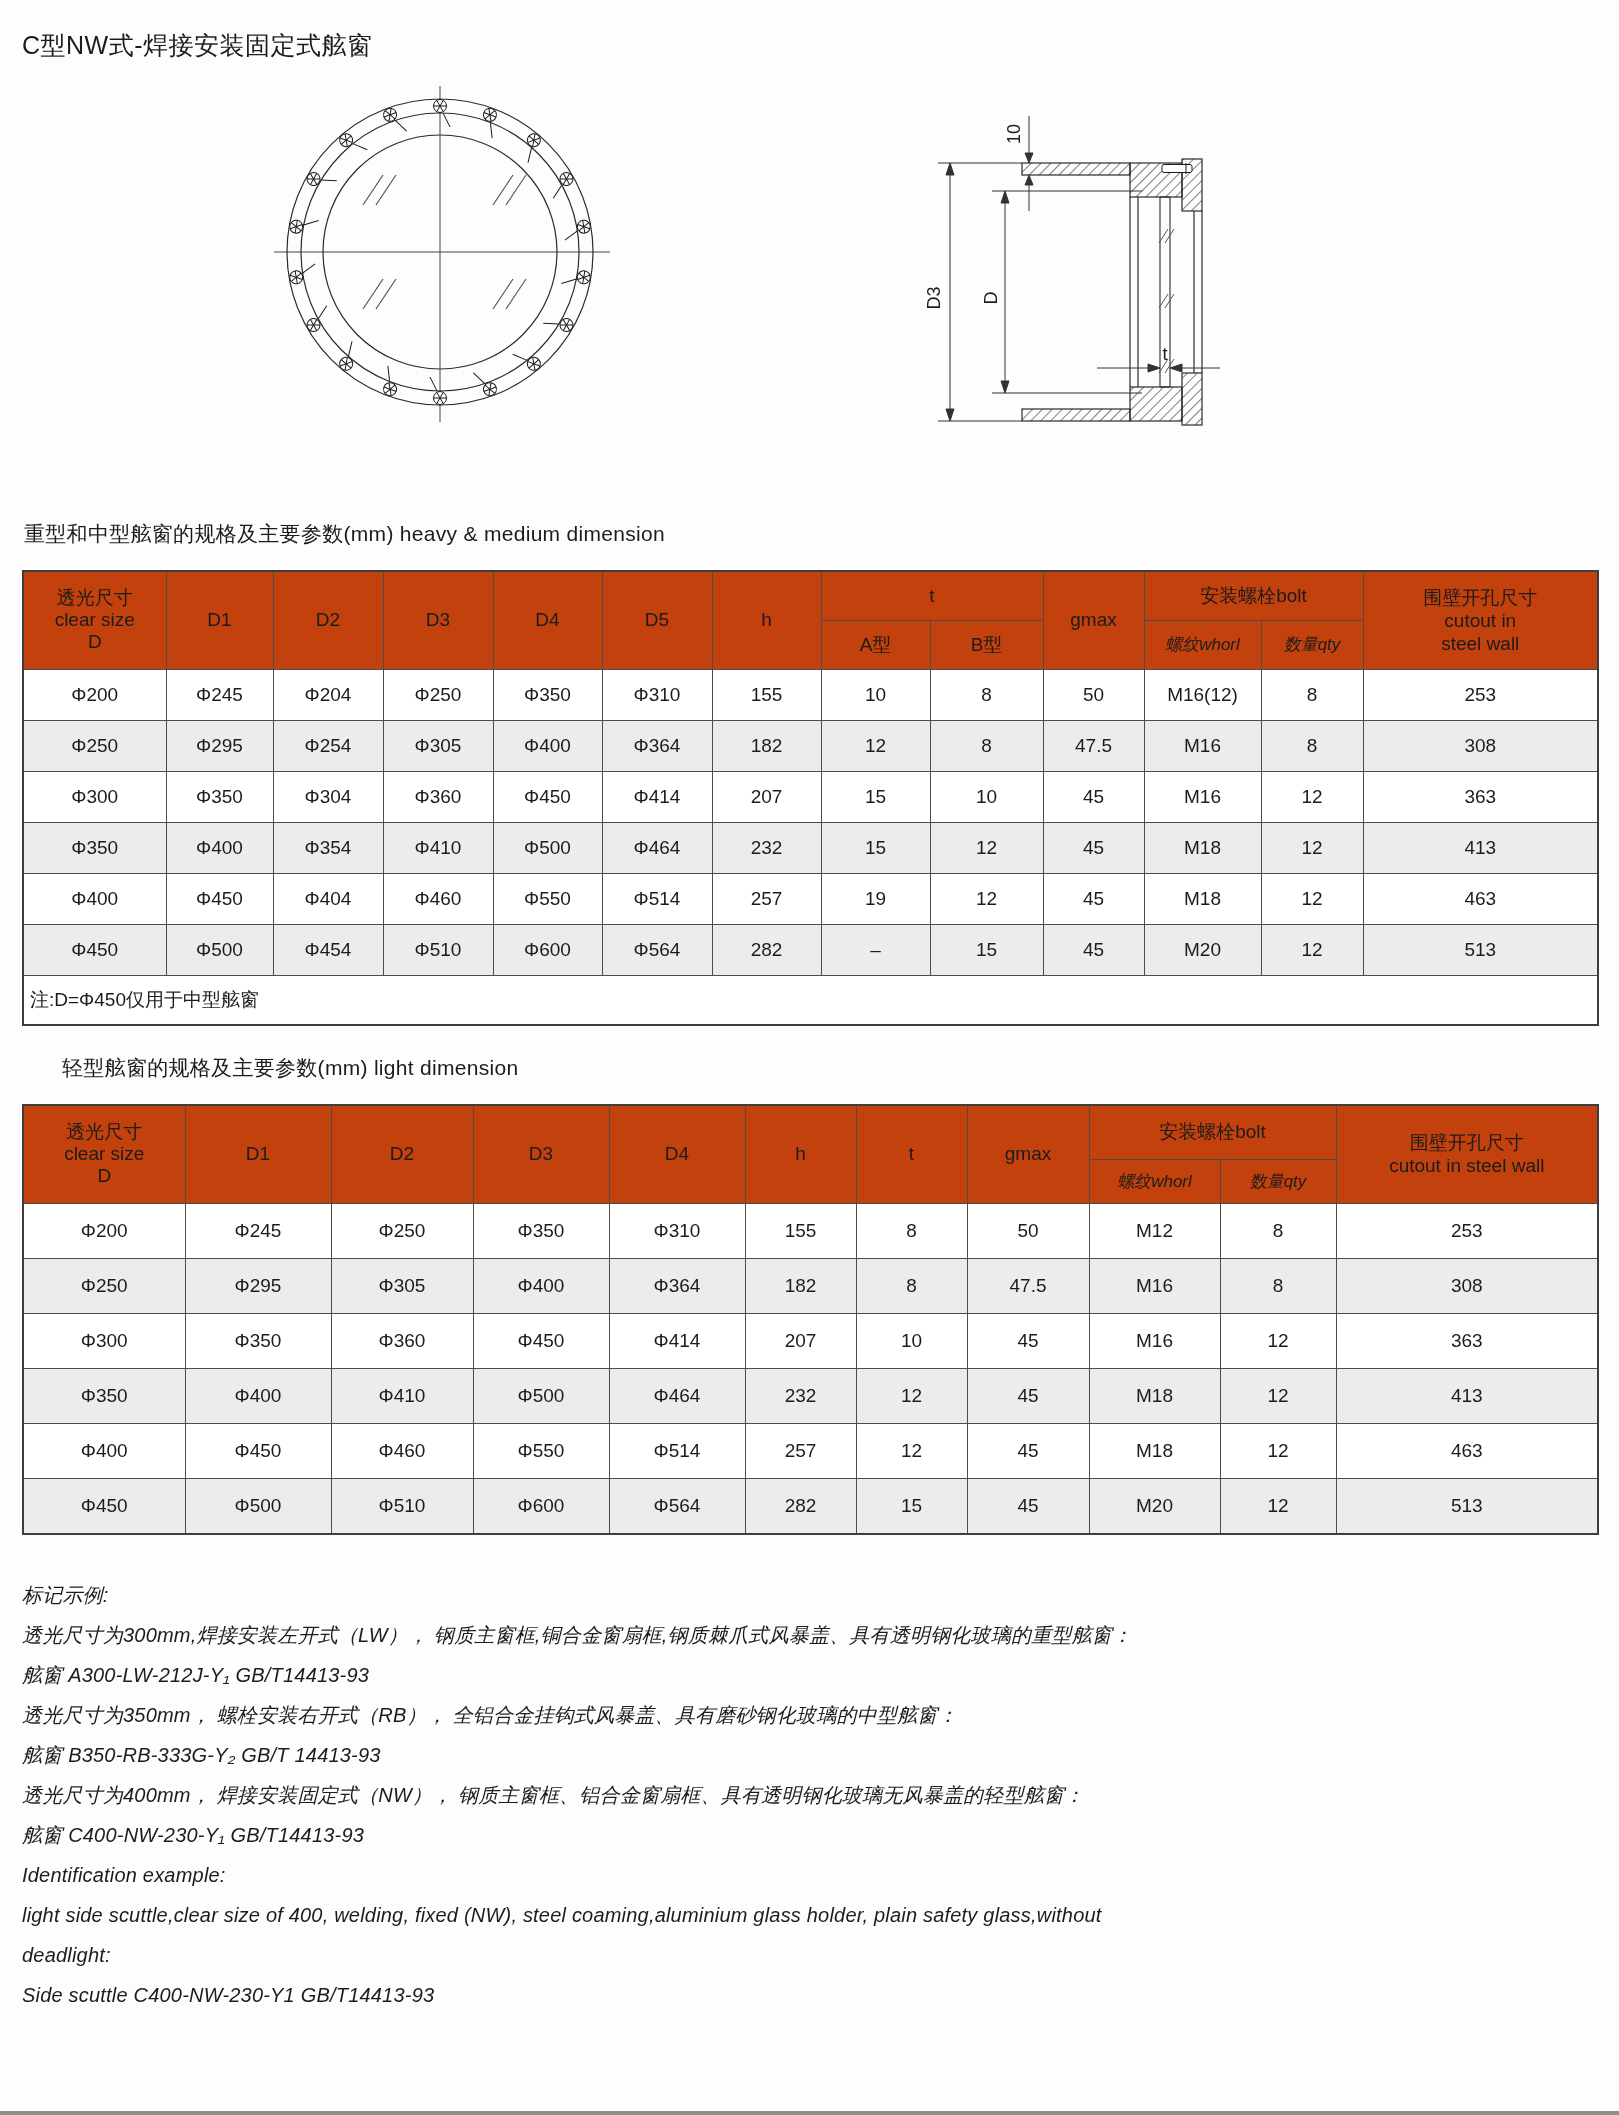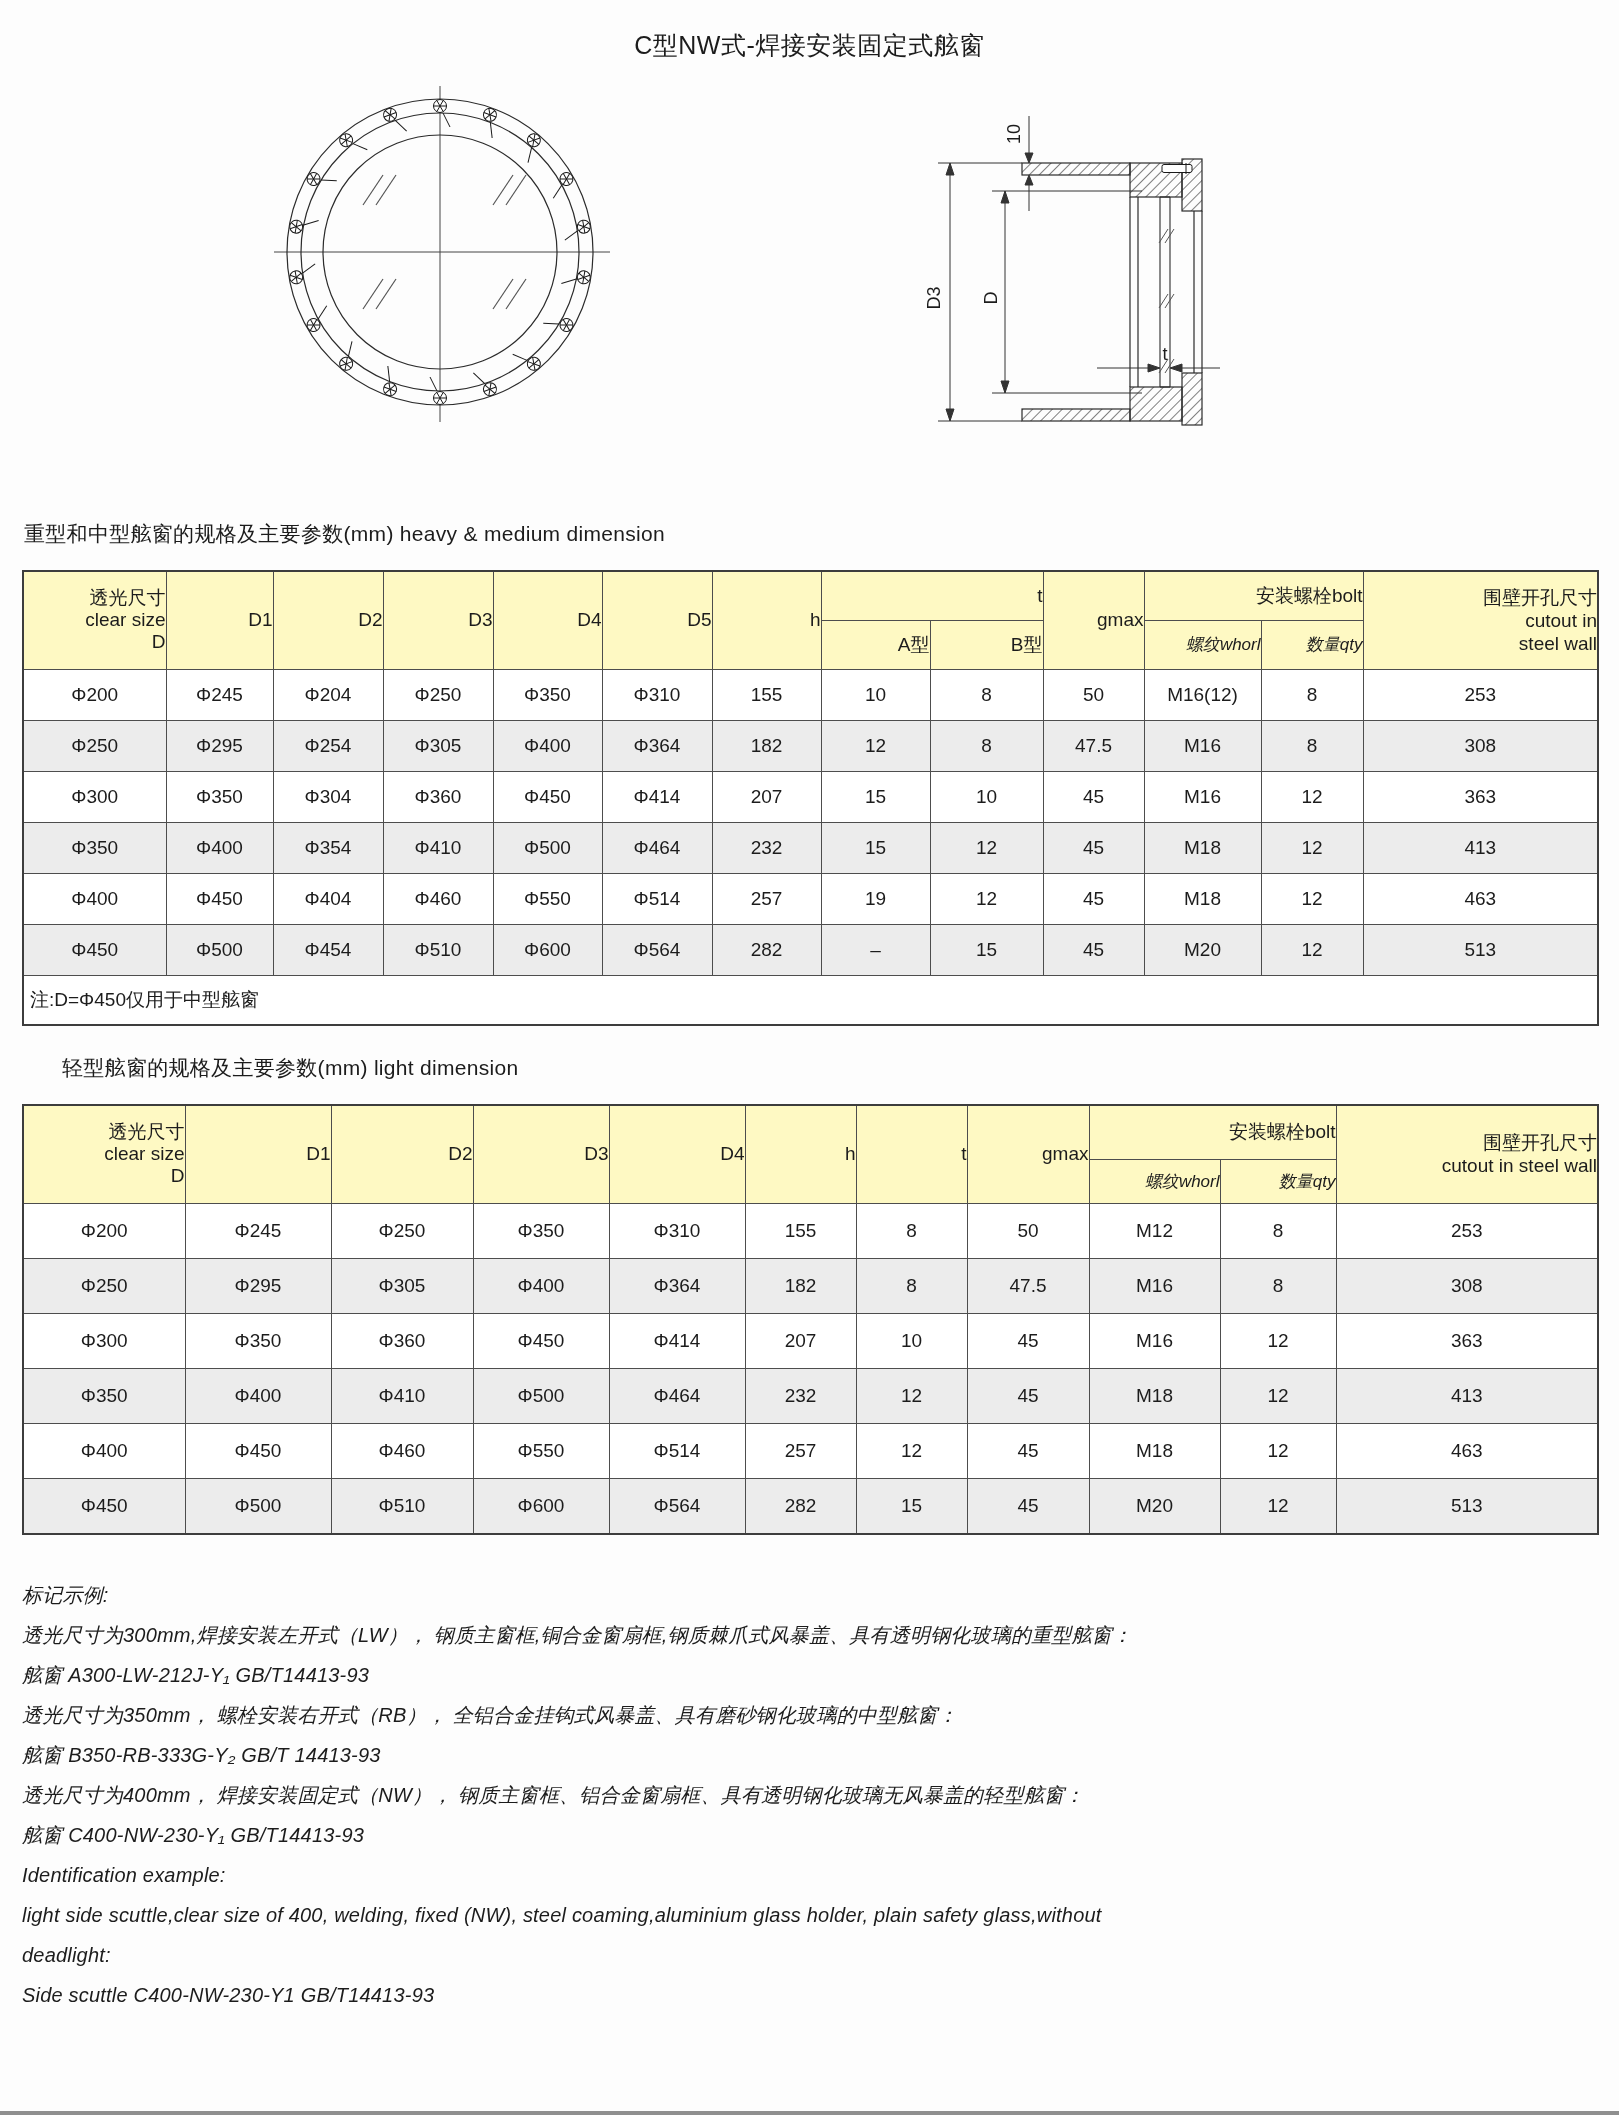--- a/index.html
+++ b/index.html
@@ -4,39 +4,39 @@
 <style>
   html,body{margin:0;padding:0;}
   body{
     width:1619px;height:2115px;background:#fdfdfd;color:#1c1c1c;
     font-family:"Liberation Sans","DejaVu Sans",sans-serif;
     position:relative;overflow:hidden;
   }
   .page{padding:28px 22px 0 22px;}
 
   
-  .doc-title{font-size:25px;font-weight:400;margin:0;line-height:34px;letter-spacing:.5px;text-align:center;}
+  .doc-title{font-size:25px;font-weight:400;margin:0;line-height:34px;letter-spacing:.5px;}
   .doc-subtitle{font-size:24px;line-height:34px;}
 
   
   .drawings{position:relative;height:356px;margin-top:14px;}
   .front-view{position:absolute;left:250px;top:8px;}
   .section-view{position:absolute;left:660px;top:0;}
 
   
   .section-heading{font-size:21px;font-weight:400;margin:0 0 22px 2px;letter-spacing:.3px;}
   .heading-heavy{margin-top:88px;}
   .heading-light{margin-top:28px;margin-left:40px;}
 
   
   table{border-collapse:collapse;table-layout:fixed;width:1575px;background:#fff;
         font-size:19px;border:2px solid #3d3d3d;}
   th,td{border:1px solid #4d4d4d;text-align:center;vertical-align:middle;
         padding:0;font-weight:400;overflow:hidden;}
-  thead th{background:#fef9c3;text-align:right;}
+  thead th{background:#c2410c;}
   tbody tr:nth-child(even) td{background:#ececec;}
   .t1 thead tr{height:49px;}
   .t1 tbody td{height:50px;}
   .t1 tfoot td{height:48px;text-align:left;padding-left:6px;background:#fff;}
   .t2 thead tr.r1{height:55px;}
   .t2 thead tr.r2{height:44px;}
   .t2 tbody td{height:54px;}
   .hdr-stack{line-height:22px;}
   .hdr-small{font-size:17px;font-style:italic;}
   .hdr-tight{line-height:23px;}

